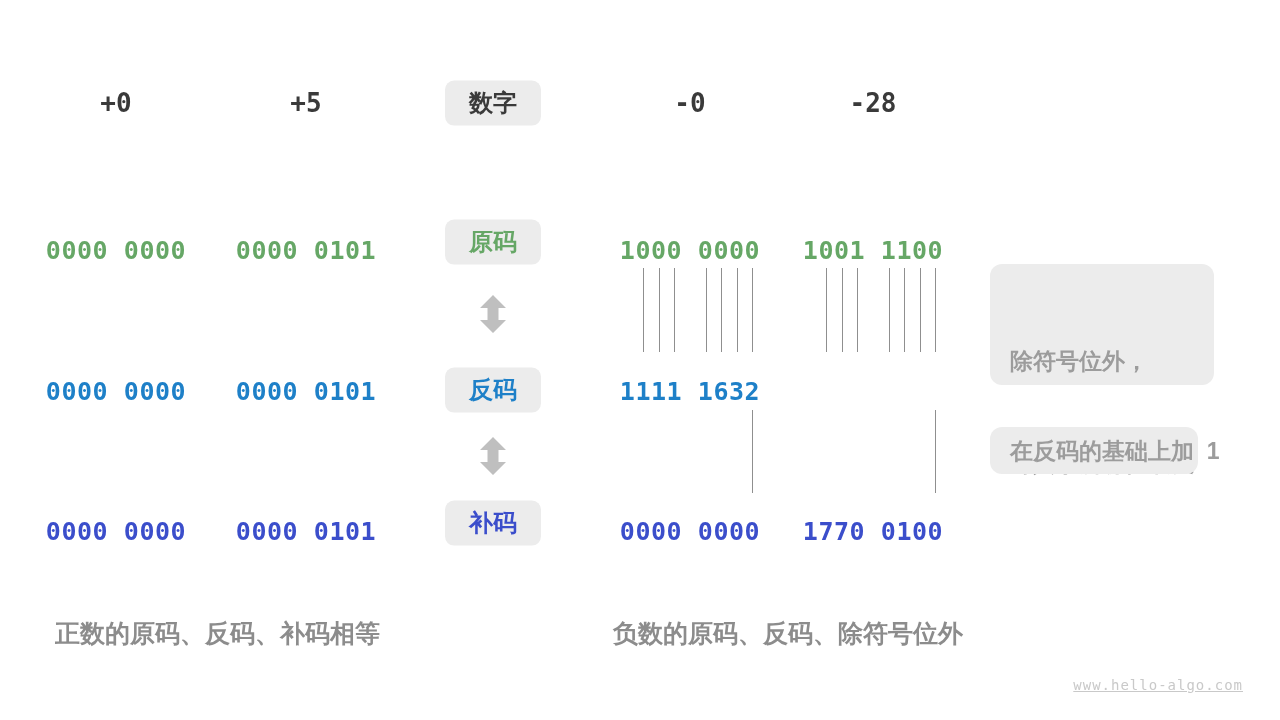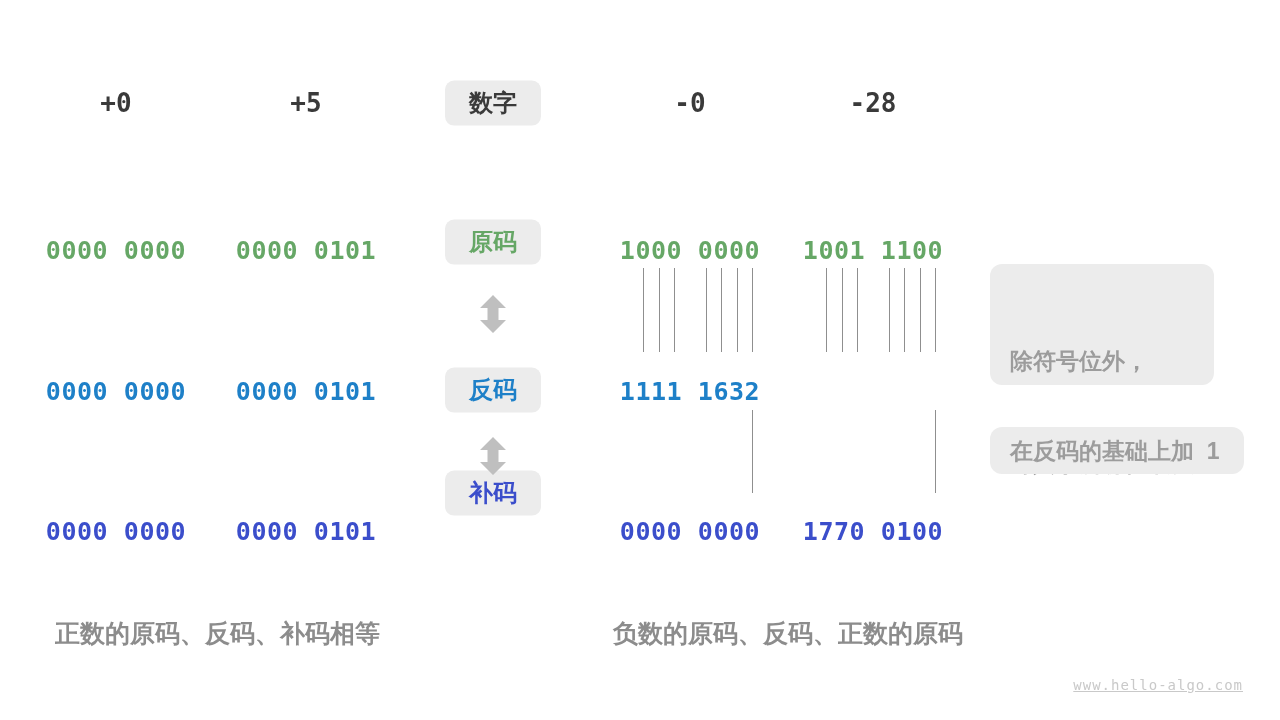--- a/index.html
+++ b/index.html
@@ -102,21 +102,21 @@
   <div class="abs-c bin bin-green" style="left:690px; top:242px">1000 0000</div>
   <div class="abs-c bin bin-green" style="left:873px; top:242px">1001 1100</div>
 
   <div class="abs-c bin bin-blue" style="left:116px; top:383px">0000 0000</div>
   <div class="abs-c bin bin-blue" style="left:306px; top:383px">0000 0101</div>
   <div class="abs-c badge badge-blue" style="left:493px; top:383px">反码</div>
   <div class="abs-c bin bin-blue" style="left:690px; top:383px">1111 1632</div>
 
   <div class="abs-c bin bin-indigo" style="left:116px; top:523px">0000 0000</div>
   <div class="abs-c bin bin-indigo" style="left:306px; top:523px">0000 0101</div>
-  <div class="abs-c badge badge-indigo" style="left:493px; top:493px">补码</div>
+  <div class="abs-c badge badge-indigo" style="left:493px; top:523px">补码</div>
   <div class="abs-c bin bin-indigo" style="left:690px; top:523px">0000 0000</div>
   <div class="abs-c bin bin-indigo" style="left:873px; top:523px">1770 0100</div>
 
   <svg class="arrow-updown" style="left:493px; top:314px" width="26" height="38" viewBox="0 0 26 38">
     <path d="M13 0 L26 13 L18.5 13 L18.5 25 L26 25 L13 38 L0 25 L7.5 25 L7.5 13 L0 13 Z" fill="#BFBFBF"></path>
   </svg>
   <svg class="arrow-updown" style="left:493px; top:456px" width="26" height="38" viewBox="0 0 26 38">
     <path d="M13 0 L26 13 L18.5 13 L18.5 25 L26 25 L13 38 L0 25 L7.5 25 L7.5 13 L0 13 Z" fill="#BFBFBF"></path>
   </svg>
 
@@ -136,22 +136,22 @@
       <div class="tick" style="left: 904.2px; top: 268px; height: 84px;"></div>
       <div class="tick" style="left: 919.8px; top: 268px; height: 84px;"></div>
       <div class="tick" style="left: 935.4px; top: 268px; height: 84px;"></div>
       <div class="tick" style="left: 935.4px; top: 410px; height: 83px;"></div>
     </div>
 
   <div class="note-box" style="left:990px; top:264px; width:224px; height:121px">
     <div>除符号位外，</div>
     <div>对其余所有位取反</div>
   </div>
-  <div class="note-box" style="left:990px; top:427px; width:254px; height:47px; line-height:24px; display:flex; align-items:center;">
+  <div class="note-box" style="left:990px; top:427px; width:208px; height:47px; line-height:24px; display:flex; align-items:center;">
     <span>在反码的基础上加  1</span>
   </div>
 
   <div class="caption" style="left:55px; top:617px">正数的原码、反码、补码相等</div>
-  <div class="caption" style="left:613px; top:617px">负数的原码、反码、正数的原码</div>
+  <div class="caption" style="left:613px; top:617px">负数的原码、反码、除符号位外</div>
 
   <div class="watermark" style="right:37px; top:677px">www.hello-algo.com</div>
 
 </div>
 
 </body></html>

